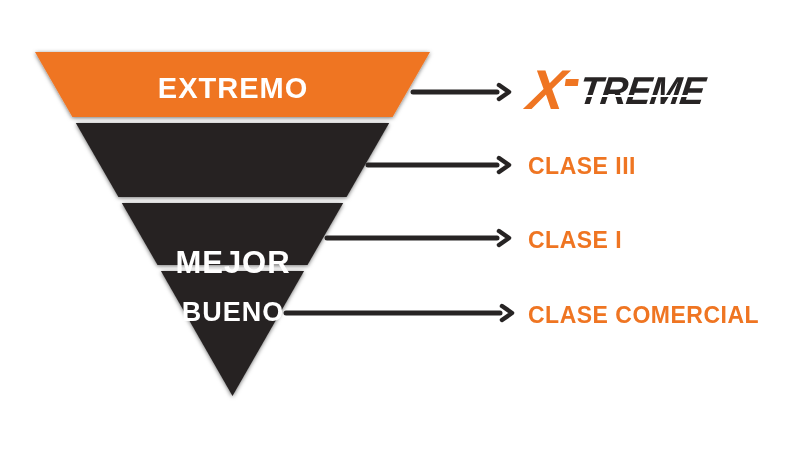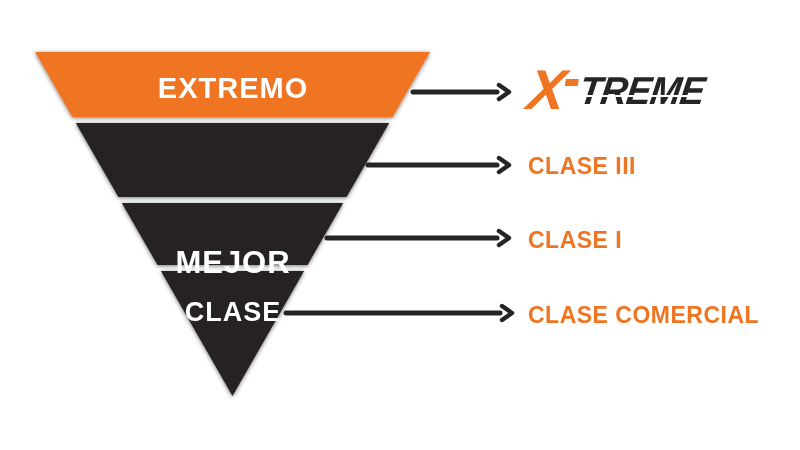--- a/index.html
+++ b/index.html
@@ -80,21 +80,21 @@
       <line stroke-width="5" x1="327" y1="238" x2="497" y2="238" stroke="#272424"></line>
       <path stroke-width="4.5" d="M499,231 L509,238 L499,245" stroke="#272424"></path>
 
       <line stroke-width="5" x1="286" y1="313" x2="500" y2="313" stroke="#272424"></line>
       <path stroke-width="4.5" d="M502,306 L512,313 L502,320" stroke="#272424"></path>
     </g>
   </svg>
 
   <div class="level-label lvl-0" style="color: rgb(255, 255, 255);">EXTREMO</div>
   <div class="level-label lvl-2" style="color: rgb(255, 255, 255);">MEJOR</div>
-  <div class="level-label lvl-3" style="color: rgb(255, 255, 255);">CLASE</div>
+  <div class="level-label lvl-3" style="color: rgb(255, 255, 255);">BUENO</div>
 
   <div class="brand-logo">
     <span class="brand-x" style="color: rgb(239, 117, 34);">X</span>
     <span class="brand-dash" style="background: rgb(239, 117, 34);"></span>
     <span class="brand-rest-wrap">
       <span class="brand-rest" style="color: rgb(39, 36, 36);">TREME</span>
     </span>
   </div>
 
   <div class="class-label cls-1" style="color: rgb(239, 117, 34);">CLASE III</div>

